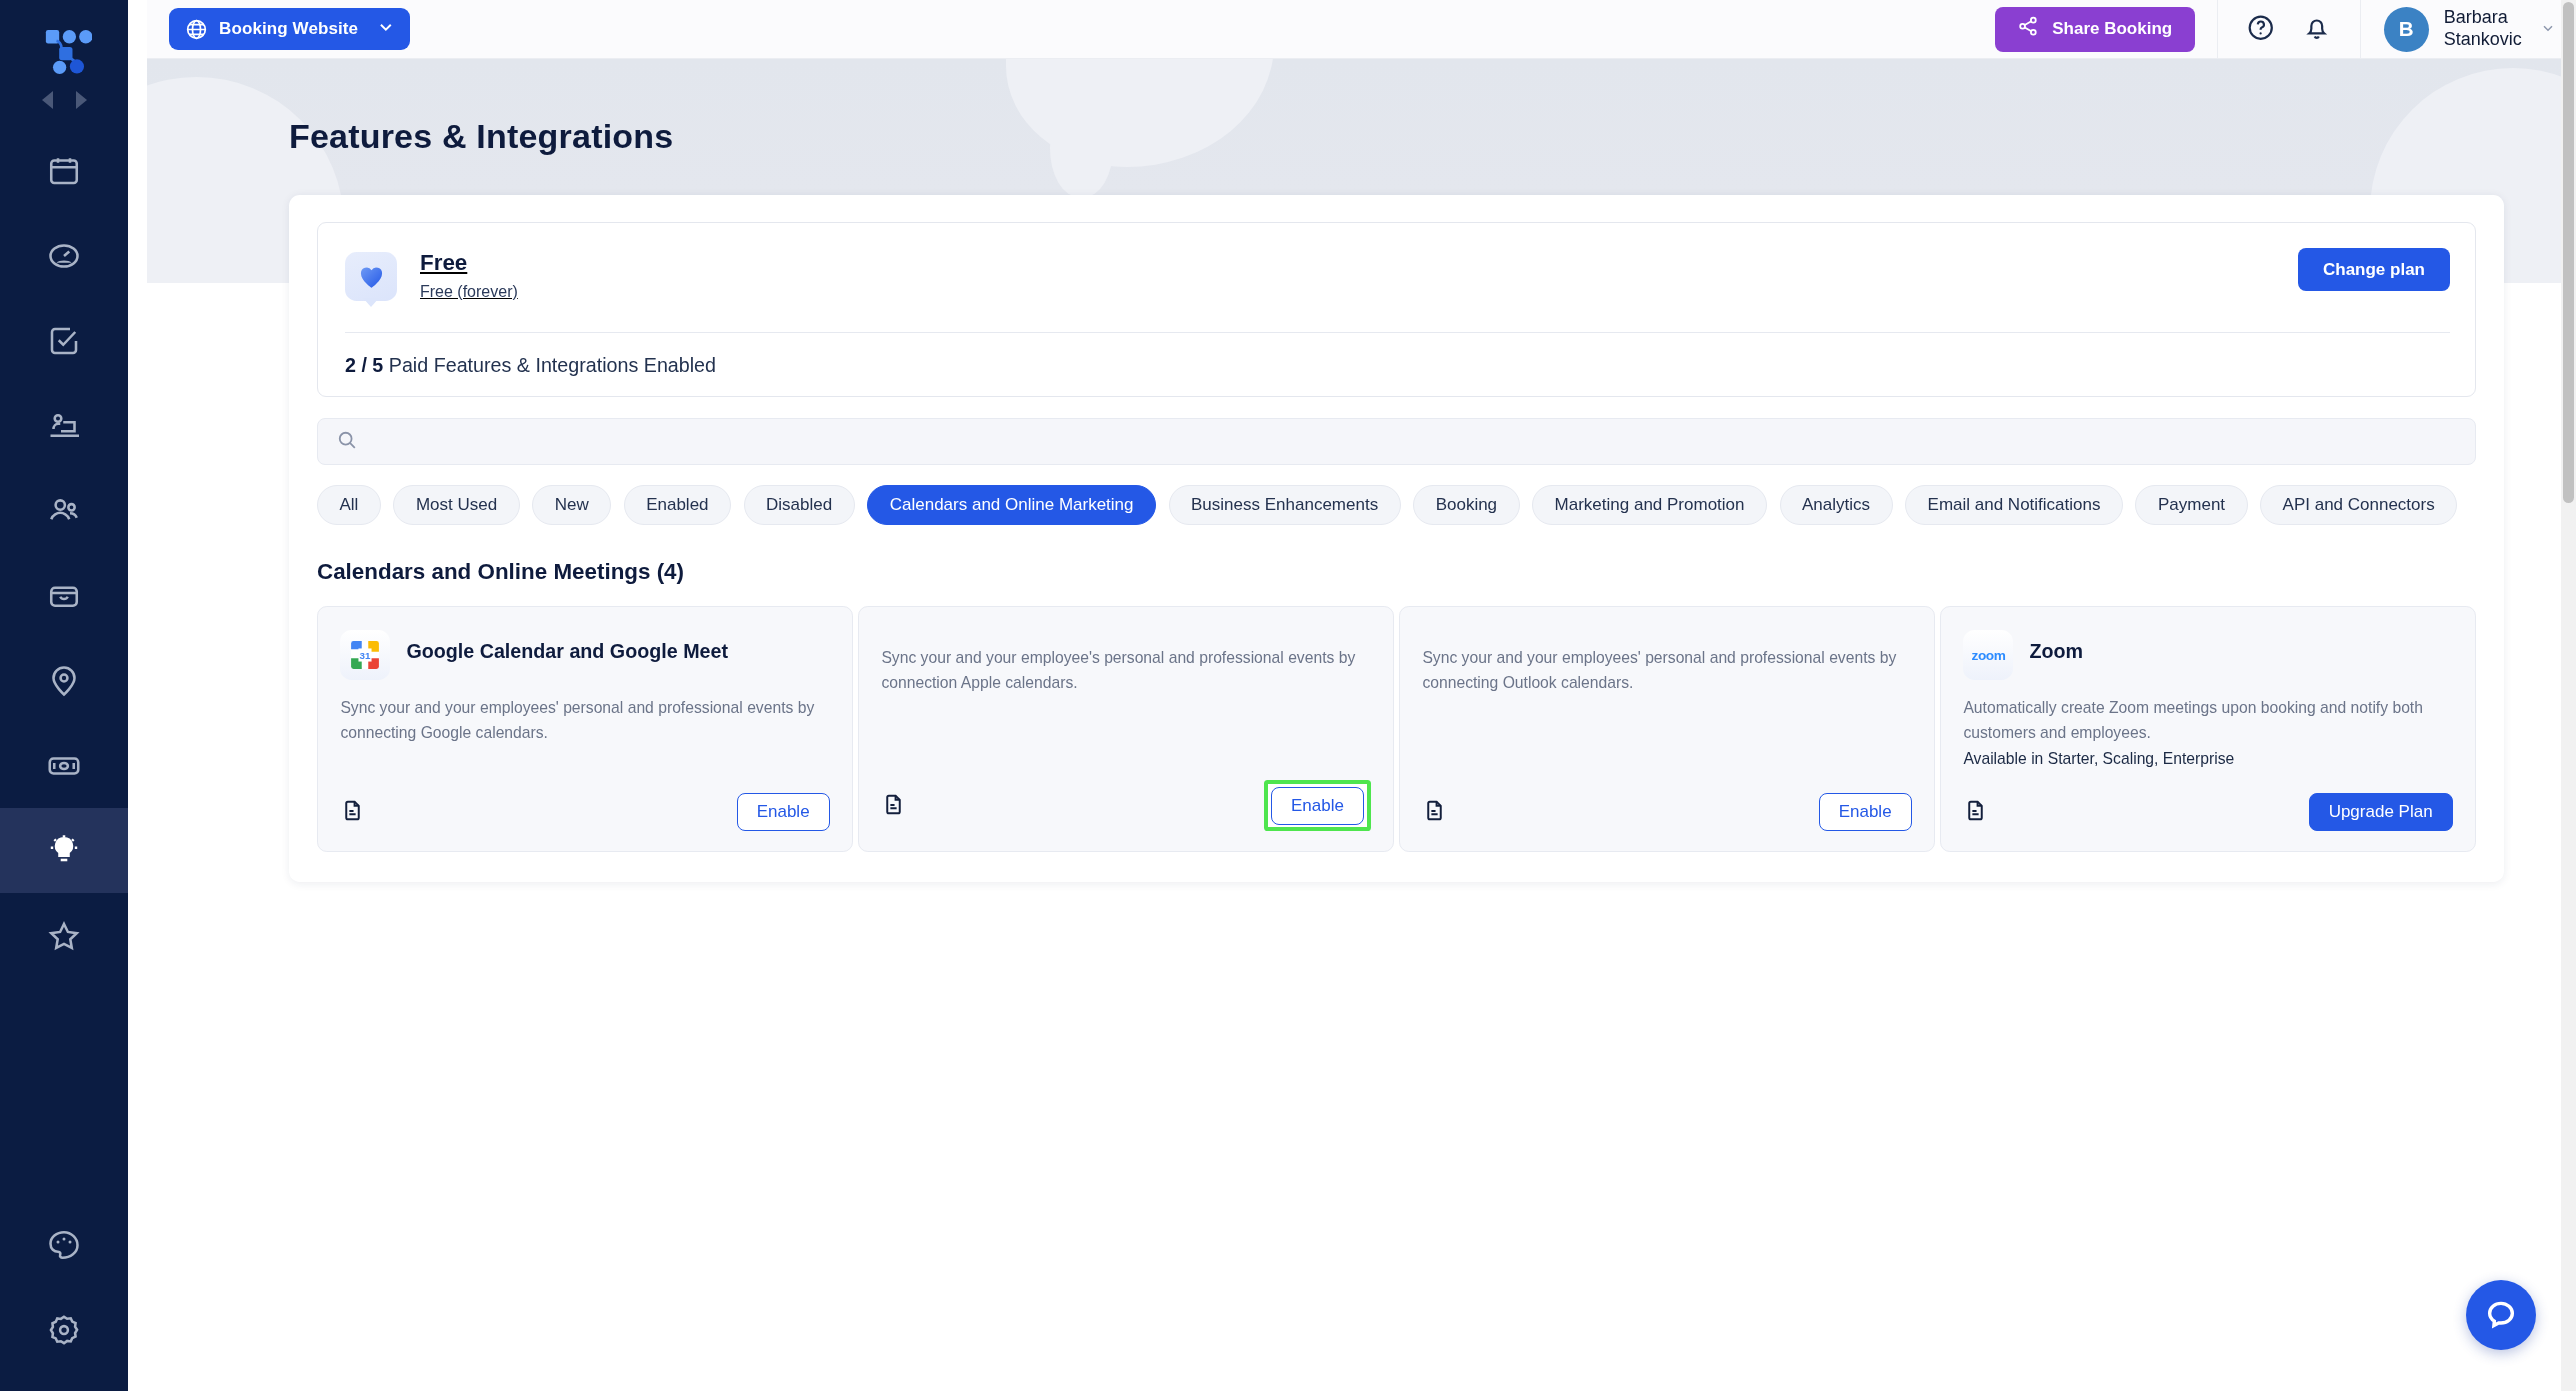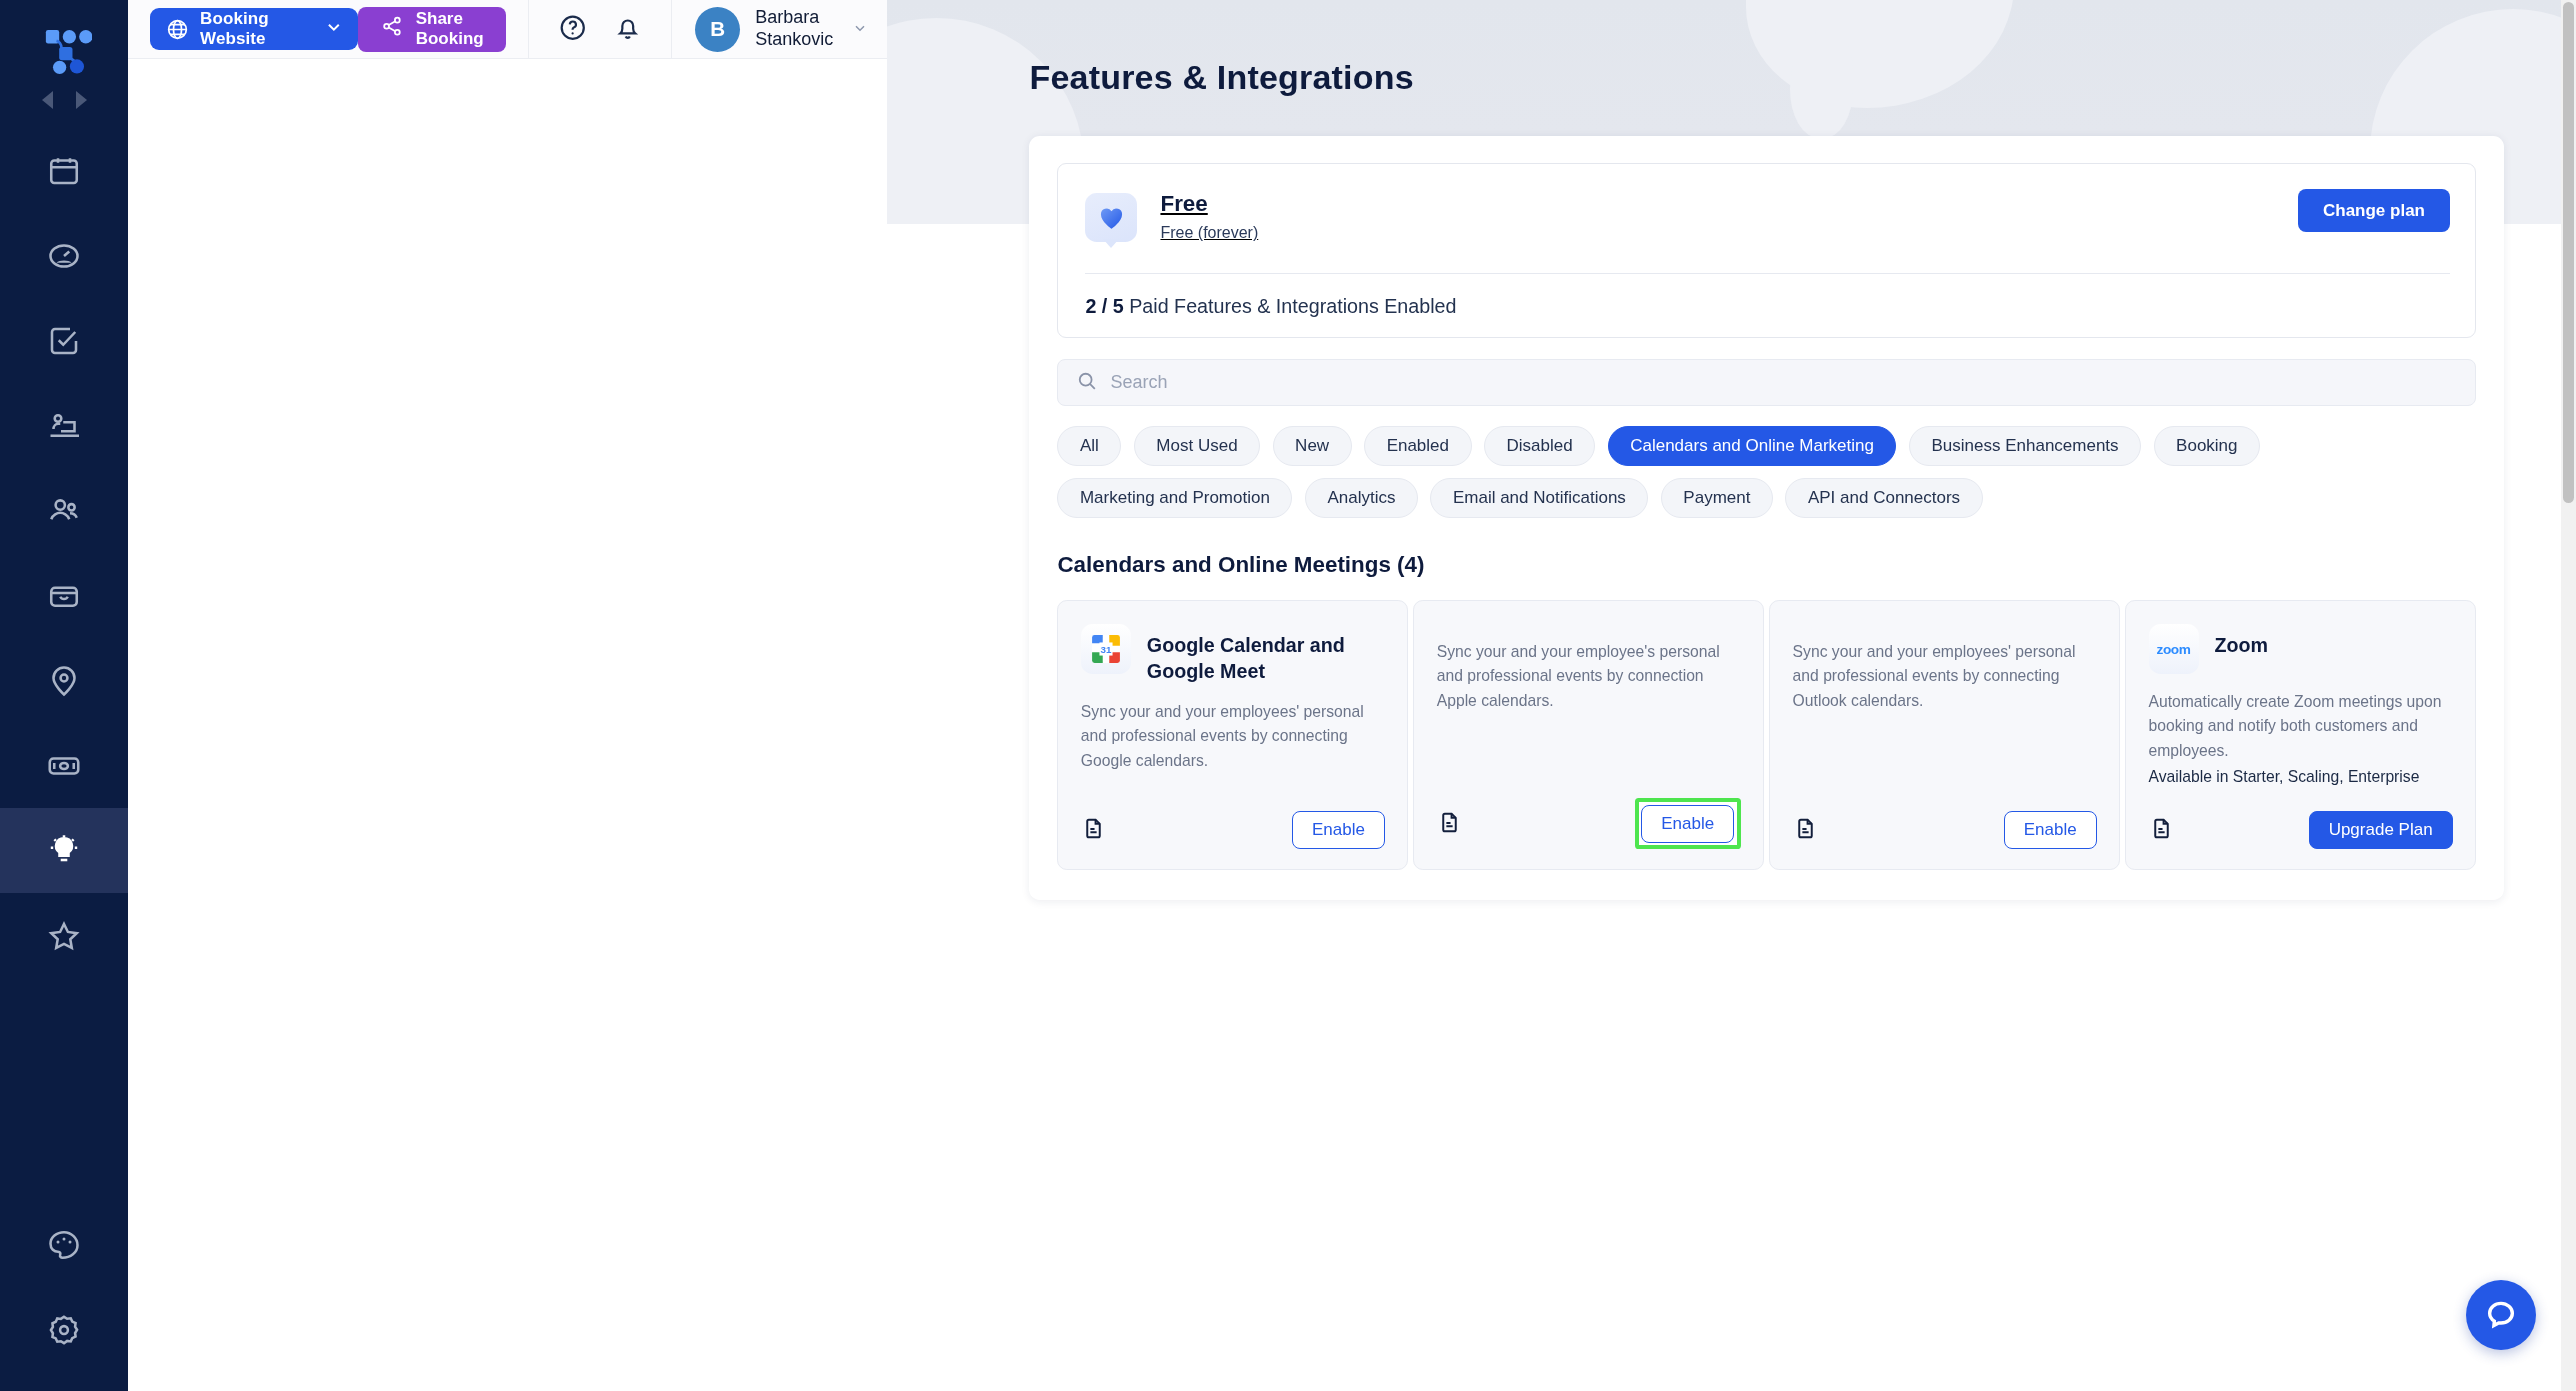--- a/index.html
+++ b/index.html
@@ -37,21 +37,21 @@
     width: 128px; height: 85px;
     display: flex; align-items: center; justify-content: center;
     cursor: pointer;
   }
   .nav-item.active { background: #24335c; }
   .nav-item svg { width: 36px; height: 36px; stroke: #a9b3c6; fill: none; stroke-width: 1.7; }
   .nav-item.active svg { stroke: #ffffff; }
   .nav-bottom { position: absolute; bottom: 0; width: 100%; display: flex; flex-direction: column; align-items: center; }
 
   
-  .main { flex: 1; height: 1392px; position: relative; display: flex; flex-direction: row; min-width: 0; }
+  .main { flex: 1; height: 1392px; position: relative; display: flex; flex-direction: column; min-width: 0; padding-left: 19px; }
 
   
   .topbar {
     height: 59px; background: #fbfbfd;
     border-bottom: 0.9px solid #ebedf2;
     display: flex; align-items: center; flex: 0 0 59px;
     position: relative; z-index: 20;
   }
   .booking-btn {
     margin-left: 22.4px;
@@ -462,21 +462,20 @@
           </div>
         </div>
 
         <div class="search-wrap">
           <span>
             <svg viewBox="0 0 24 24">
                 <circle cx="10.8" cy="10.8" r="6.6"></circle>
                 <path d="M15.8 15.8L21 21"></path>
               </svg>
           </span>
-          <input type="text" placeholder="Search" style="">
         </div>
 
         <div class="chips">
             <div class="chip">All</div>
             <div class="chip">Most Used</div>
             <div class="chip">New</div>
             <div class="chip">Enabled</div>
             <div class="chip">Disabled</div>
             <div class="chip active">Calendars and Online Marketing</div>
             <div class="chip">Business Enhancements</div>

